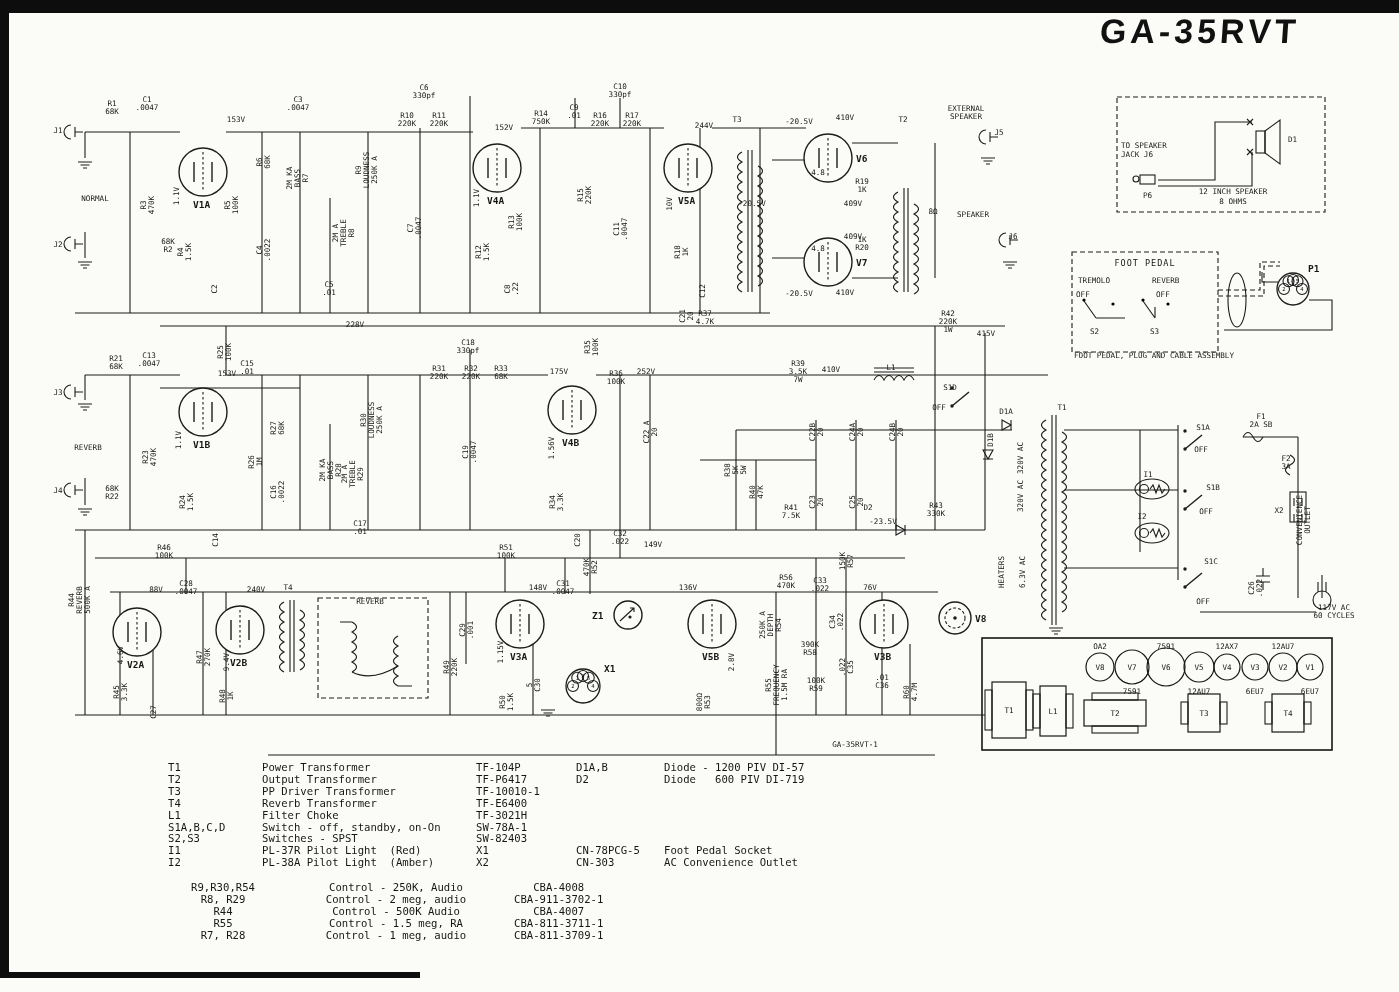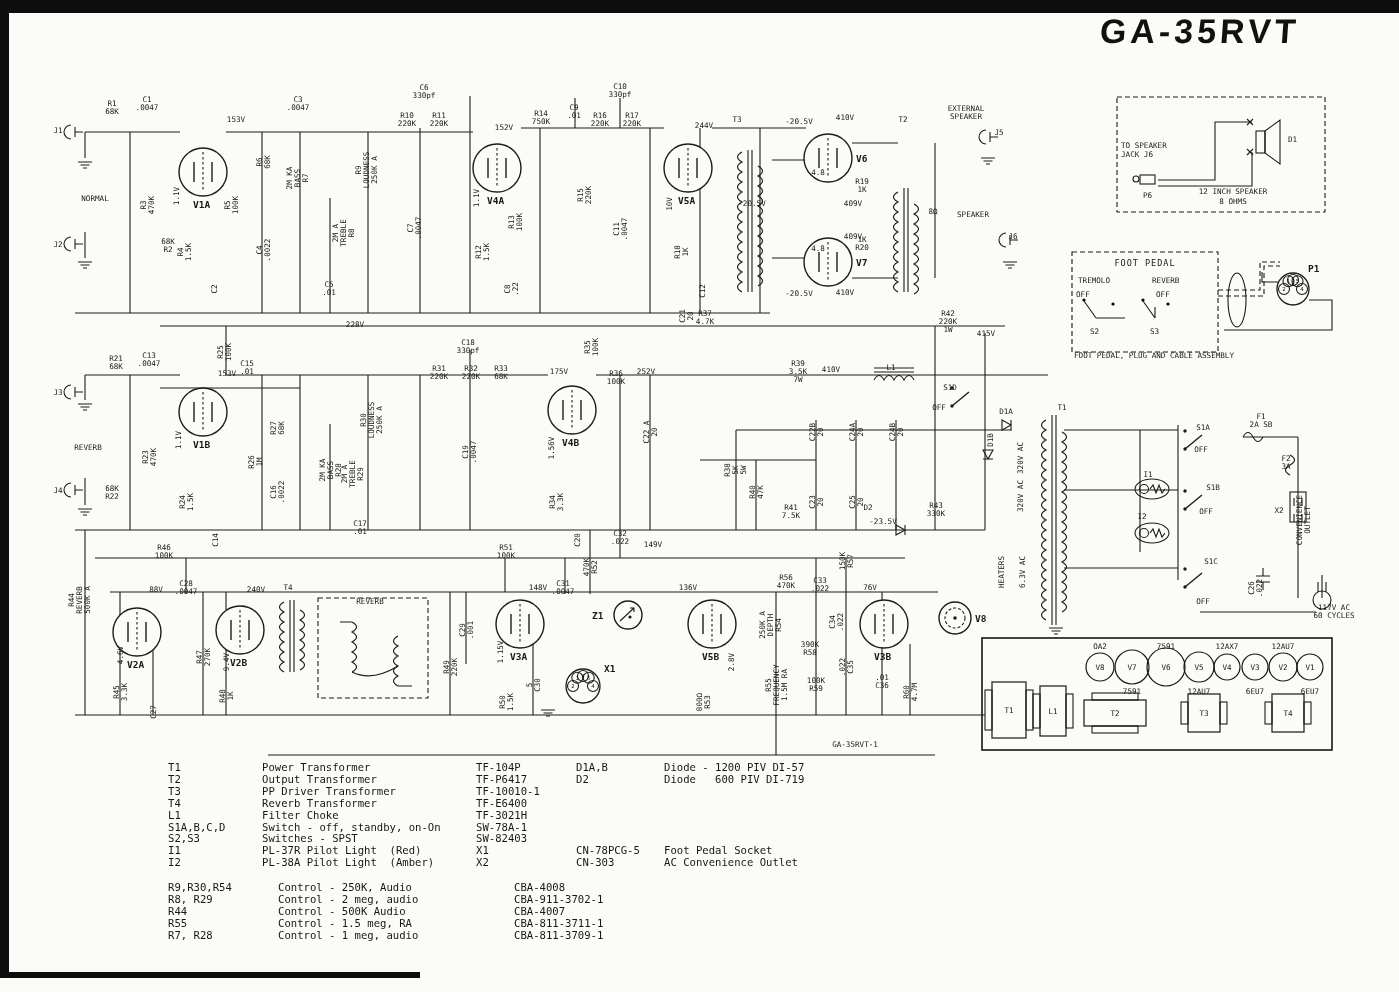--- a/index.html
+++ b/index.html
@@ -13,21 +13,21 @@
   .tlbl{font-size:9.5px;font-weight:bold;}
   .boxlbl{font-size:8.5px;letter-spacing:1px;}
   .pin{font-size:5.5px;}
   .w{stroke:#1c1c1c;stroke-width:1.1;fill:none;}
   .wb{stroke:#1c1c1c;stroke-width:1.4;fill:none;}
   .dash{stroke:#1c1c1c;stroke-width:1.1;fill:none;stroke-dasharray:5 3;}
   #parts,#controls{position:absolute;font-size:10.6px;line-height:11.9px;white-space:pre;}
   #parts{left:168px;top:762px;}
   #controls{left:168px;top:882px;}
   .prow{display:grid;grid-template-columns:94px 214px 100px 88px auto;}
-  .crow{display:grid;grid-template-columns:110px 236px auto;}
+  .crow{display:grid;grid-template-columns:110px 236px auto;text-align:center;}
 </style>
 </head>
 <body>
 
 <div id="page">
   <div class="frame" style="left:0;top:0;width:1399px;height:13px;"></div>
   <div class="frame" style="left:0;top:0;width:9px;height:978px;"></div>
   <div class="frame" style="left:0;top:972px;width:420px;height:6px;"></div>
   <div id="title">GA-35RVT</div>
 

